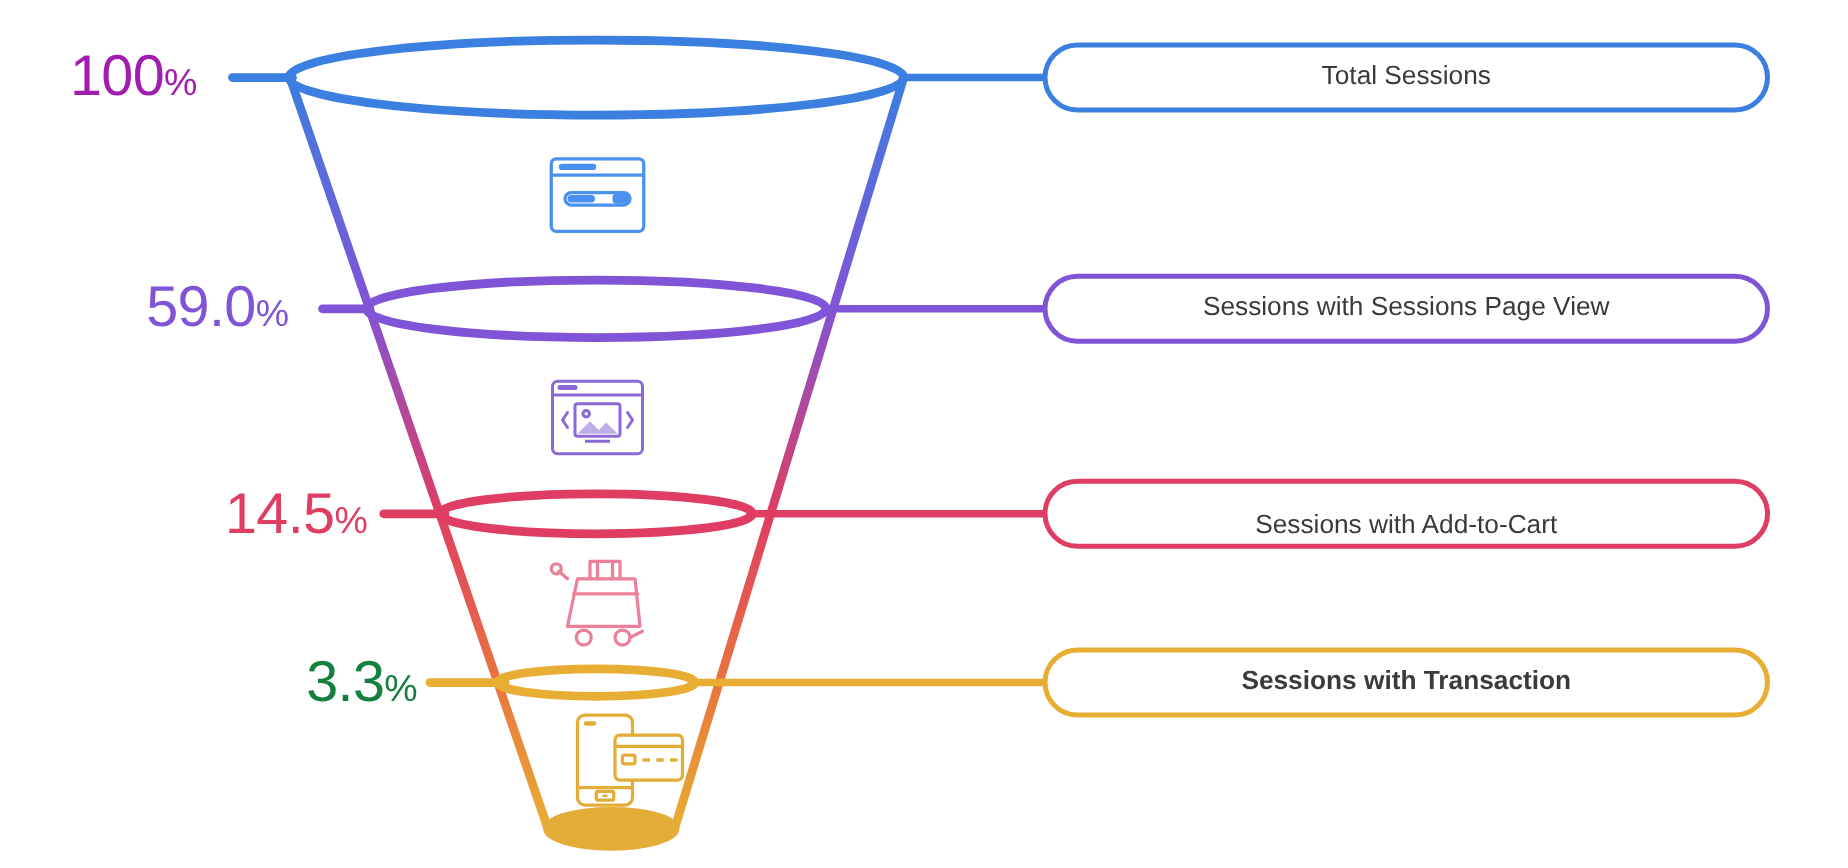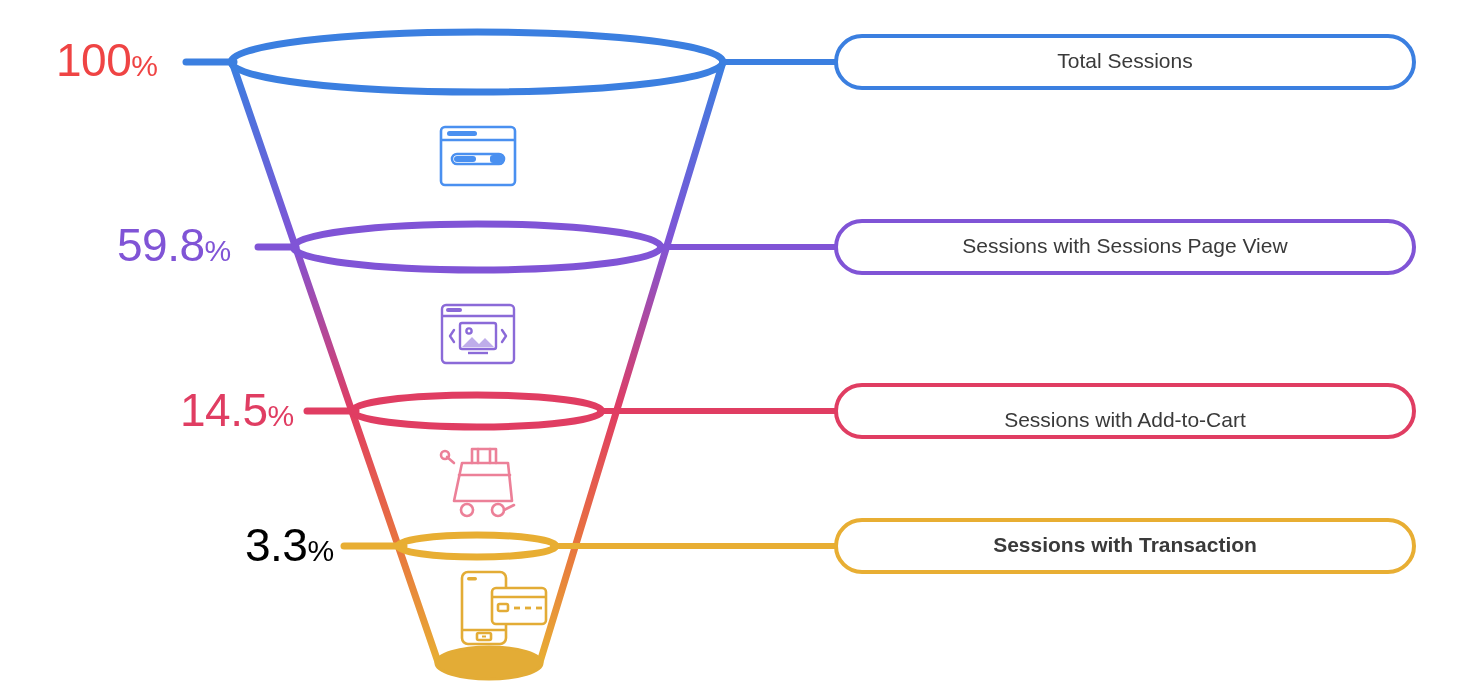--- a/index.html
+++ b/index.html
@@ -152,33 +152,33 @@
       <line x1="22" y1="66.5" x2="26" y2="66.5" stroke-width="2"></line>
       <rect x="32" y="18" width="54" height="36" rx="4" ry="4" fill="#ffffff"></rect>
       <line x1="32" y1="27" x2="86" y2="27"></line>
       <rect x="38" y="34" width="10" height="7" rx="1.5" ry="1.5"></rect>
       <line x1="54" y1="38" x2="60" y2="38" stroke-width="2.8"></line>
       <line x1="65" y1="38" x2="71" y2="38" stroke-width="2.8"></line>
       <line x1="76" y1="38" x2="82" y2="38" stroke-width="2.8"></line>
     </g>
   </svg>
 
-  <div class="pct-label" style="left:56px; top:37px; color:#ef4444;">
+  <div class="pct-label" style="left:56px; top:37px; color:#a21caf;">
     <span class="pct-num">100</span><span class="pct-sign">%</span>
   </div>
 
   <div class="pct-label" style="left:117px; top:222px; color:#8054d6;">
-    <span class="pct-num">59.8</span><span class="pct-sign">%</span>
+    <span class="pct-num">59.0</span><span class="pct-sign">%</span>
   </div>
 
   <div class="pct-label" style="left:180px; top:387px; color:#e03d62;">
     <span class="pct-num">14.5</span><span class="pct-sign">%</span>
   </div>
 
-  <div class="pct-label" style="left:245px; top:522px; color:#000000;">
+  <div class="pct-label" style="left:245px; top:522px; color:#15803d;">
     <span class="pct-num">3.3</span><span class="pct-sign">%</span>
   </div>
 
   <div class="stage-label-text" style="left:836px; top:50px; width:578px;">Total Sessions</div>
 
   <div class="stage-label-text" style="left:836px; top:235px; width:578px;">Sessions with Sessions Page View</div>
 
   <div class="stage-label-text" style="left:836px; top:409px; width:578px;">Sessions with Add-to-Cart</div>
 
   <div class="stage-label-text" style="left:836px; top:534px; width:578px;font-weight:bold;">Sessions with Transaction</div>

